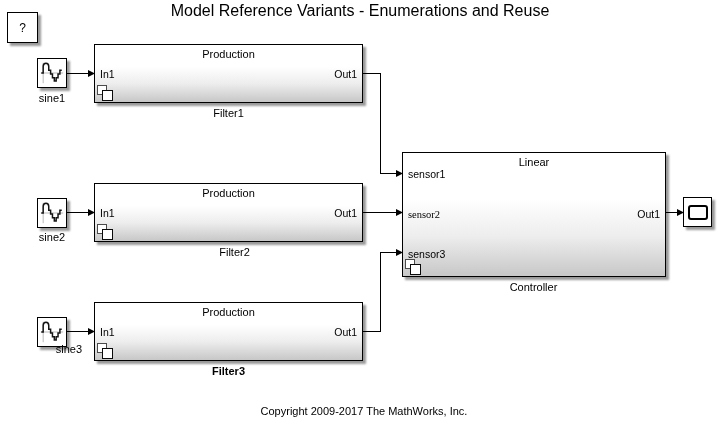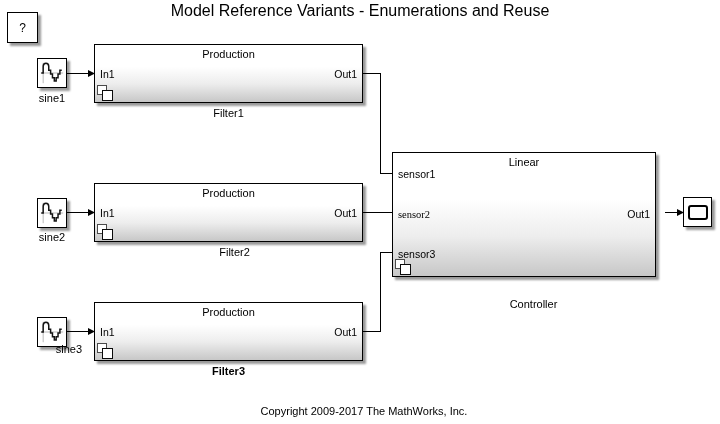--- a/index.html
+++ b/index.html
@@ -134,32 +134,32 @@
     <div class="variant-label">Production</div>
     <div class="port in">In1</div>
     <div class="port out">Out1</div>
     <div class="mref-badge">
         <i class="back"></i>
         <i class="front"></i>
       </div>
   </div>
   <div class="block-name" style="left:94px;top:365px;width:269px;font-weight:bold;">Filter3</div>
 
-  <div class="blk" style="left:392px;top:152px;width:264px;height:125px;">
+  <div class="blk" style="left:402px;top:152px;width:264px;height:125px;">
     <div class="variant-label">Linear</div>
     <div class="port abs-l" style="top:21px;">sensor1</div>
     <div class="port abs-l" style="top:61px;font-family:Liberation Serif, serif;">sensor2</div>
     <div class="port abs-l" style="top:101px;">sensor3</div>
     <div class="port abs-r" style="top:61px;">Out1</div>
     <div class="mref-badge">
         <i class="back"></i>
         <i class="front"></i>
       </div>
   </div>
-  <div class="block-name" style="left:402px;top:298px;width:263px;">Controller</div>
+  <div class="block-name" style="left:402px;top:281px;width:263px;">Controller</div>
 
   <div class="blk plain scope-block">
     <div class="scope-screen"></div>
   </div>
 
   <div class="copyright">Copyright 2009-2017 The MathWorks, Inc.</div>
 
 </div>
 
 </body></html>

